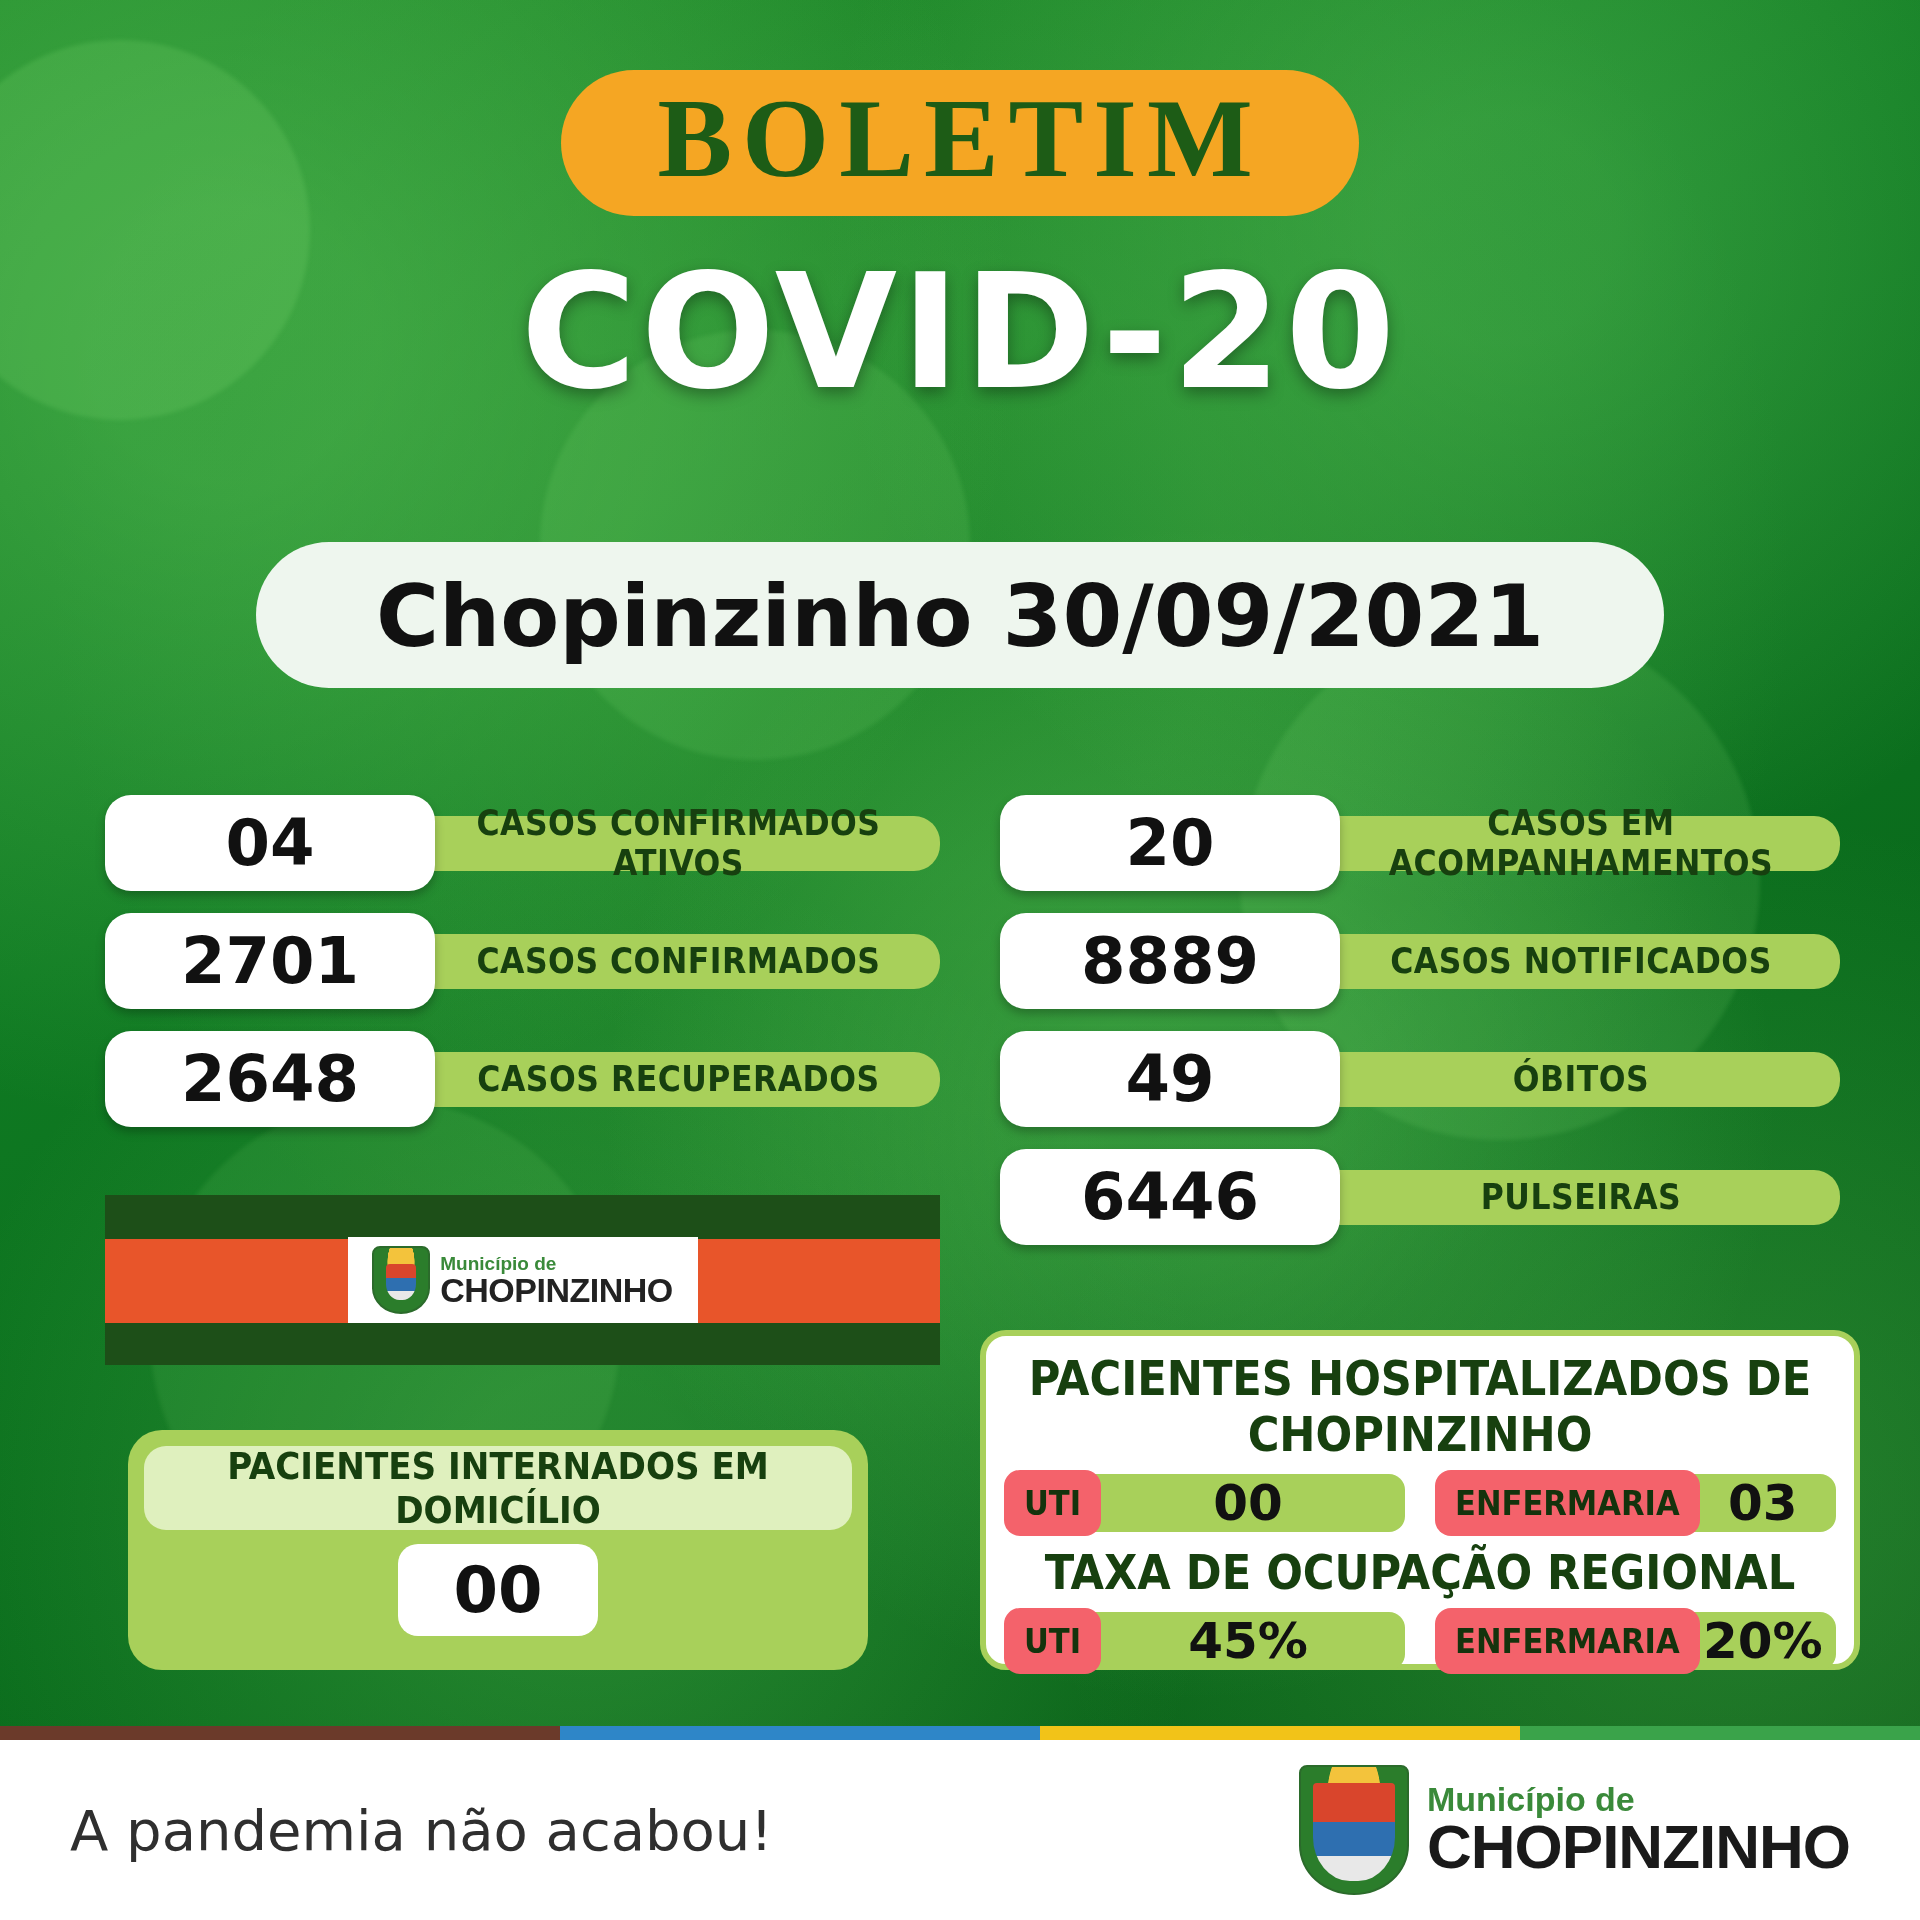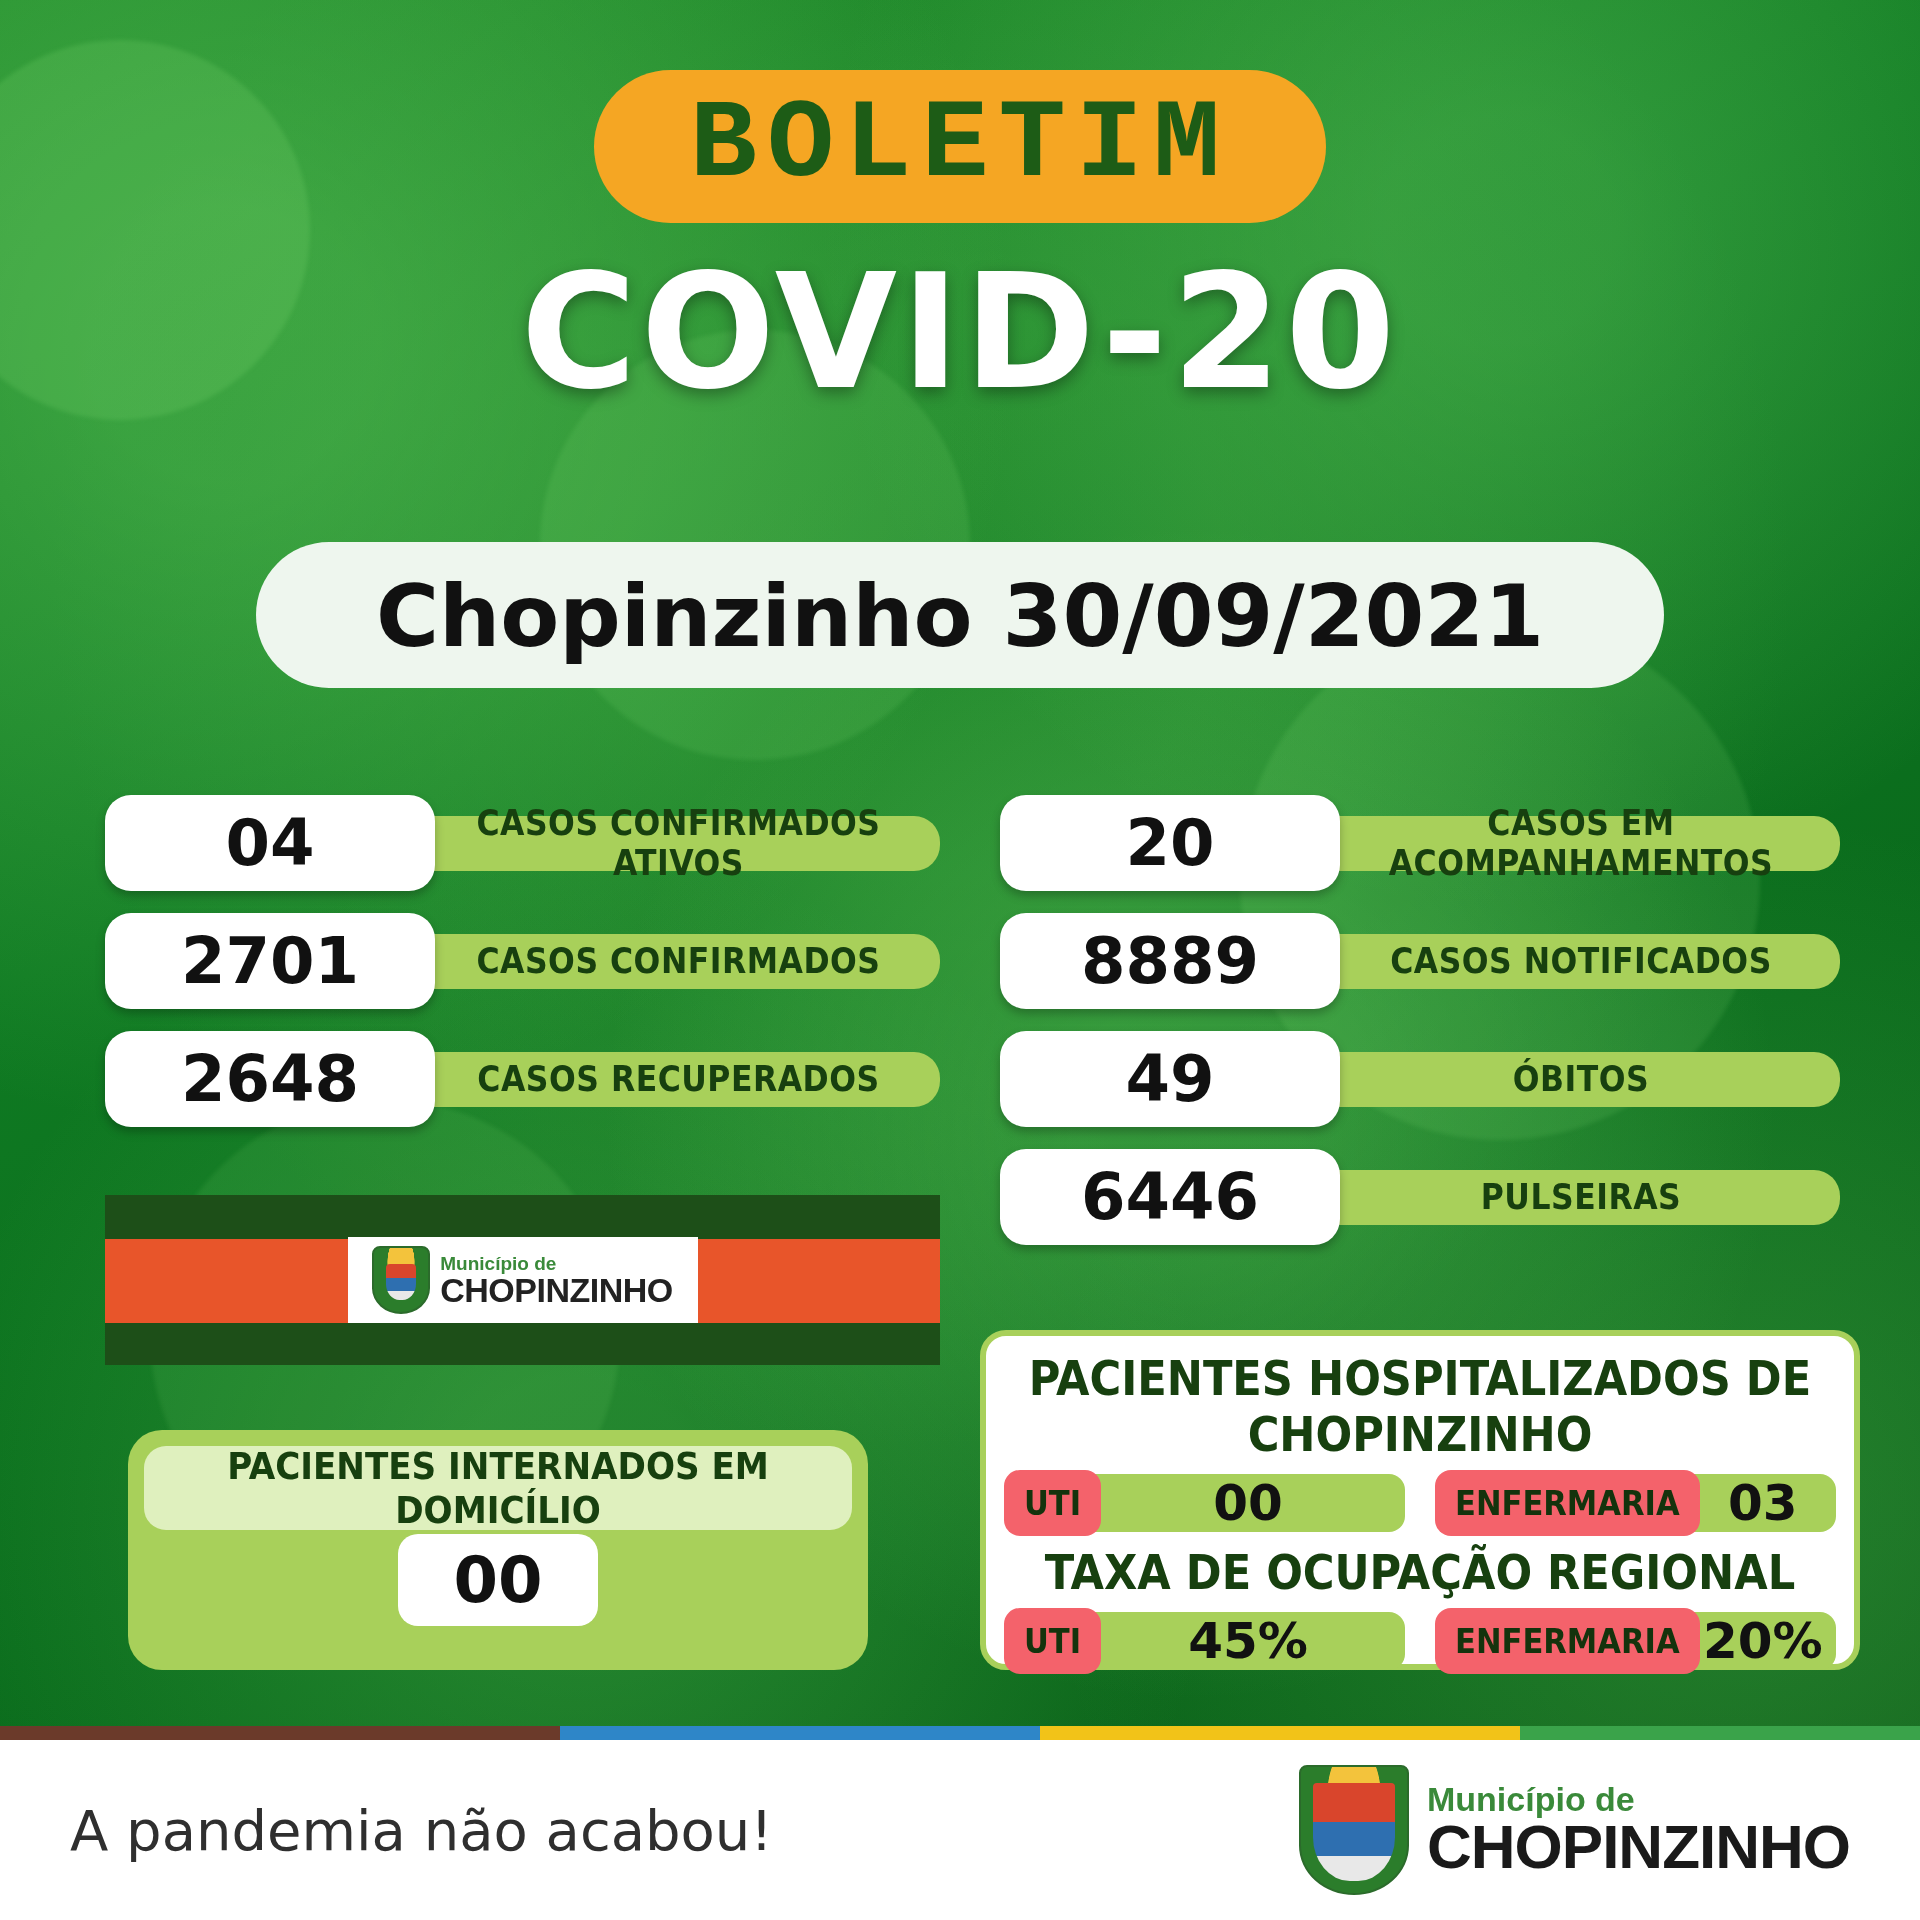--- a/index.html
+++ b/index.html
@@ -34,27 +34,27 @@
   .blob.b4 { left: 150px; top: 1100px; width: 470px; height: 470px; background: rgba(150,235,130,0.10); }
 
   
   .boletim-wrap {
     position: absolute; left: 0; right: 0; top: 70px;
     display: flex; justify-content: center;
   }
   .boletim {
     background: #f5a623;
     border-radius: 90px;
-    padding: 17px 96px 18px;
+    padding: 10px 96px 18px;
     color: #1d5c16;
     font-size: 112px;
     font-weight: bold;
     letter-spacing: 10px;
     line-height: 1.05;
-    font-family: Liberation Mono, monospace;
+    font-family: Liberation Serif, serif;
   }
   .covid-wrap {
     position: absolute; left: 0; right: 0; top: 240px;
     display: flex; justify-content: center;
   }
   .covid {
     color: #ffffff;
     font-size: 158px;
     font-weight: bold;
     letter-spacing: 4px;
@@ -159,21 +159,21 @@
   .logo-text .cho { font-size: 34px; color: #222; font-weight: bold; letter-spacing: -0.5px; }
 
   
   .domicilio {
     position: absolute;
     left: 128px; top: 1430px;
     width: 740px; height: 240px;
     background: #a8d05a;
     border-radius: 34px;
     padding: 16px;
-    display: flex; flex-direction: column; align-items: center; gap: 4px;
+    display: flex; flex-direction: column; align-items: center; gap: 14px;
   }
   .domicilio .title {
     width: 100%;
     background: #dff0be;
     border-radius: 22px;
     height: 84px;
     display: flex; align-items: center; justify-content: center;
     font-size: 38px; font-weight: bold; color: #17400f;
     font-family: "DejaVu Sans Condensed", "DejaVu Sans", sans-serif;
     text-align: center;

